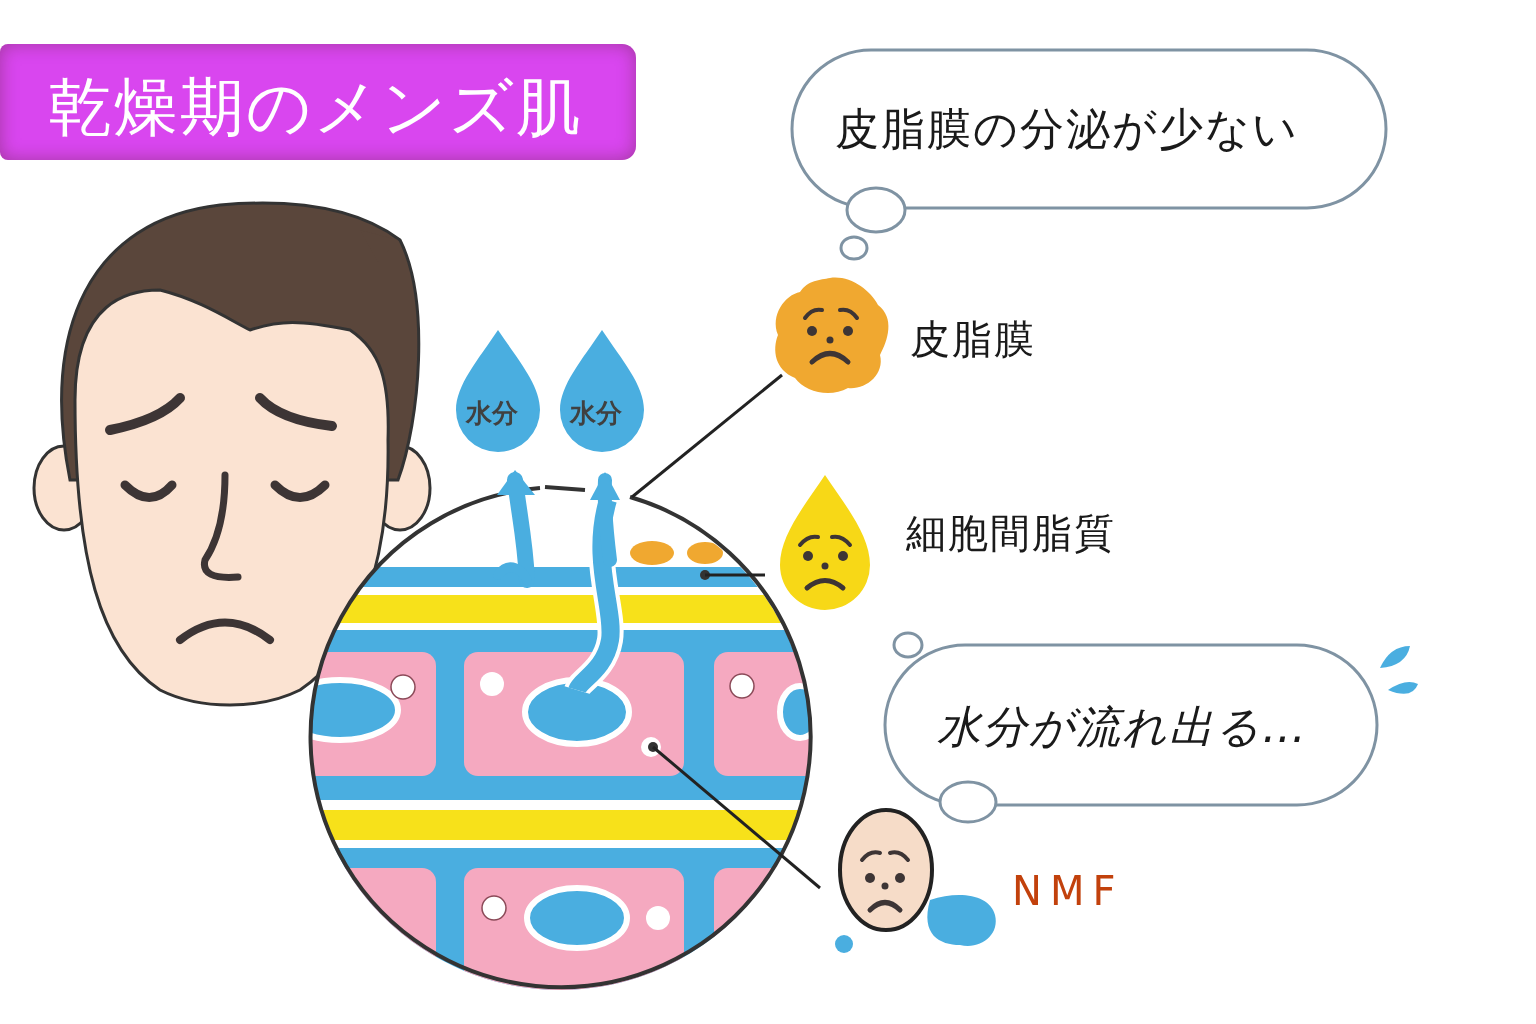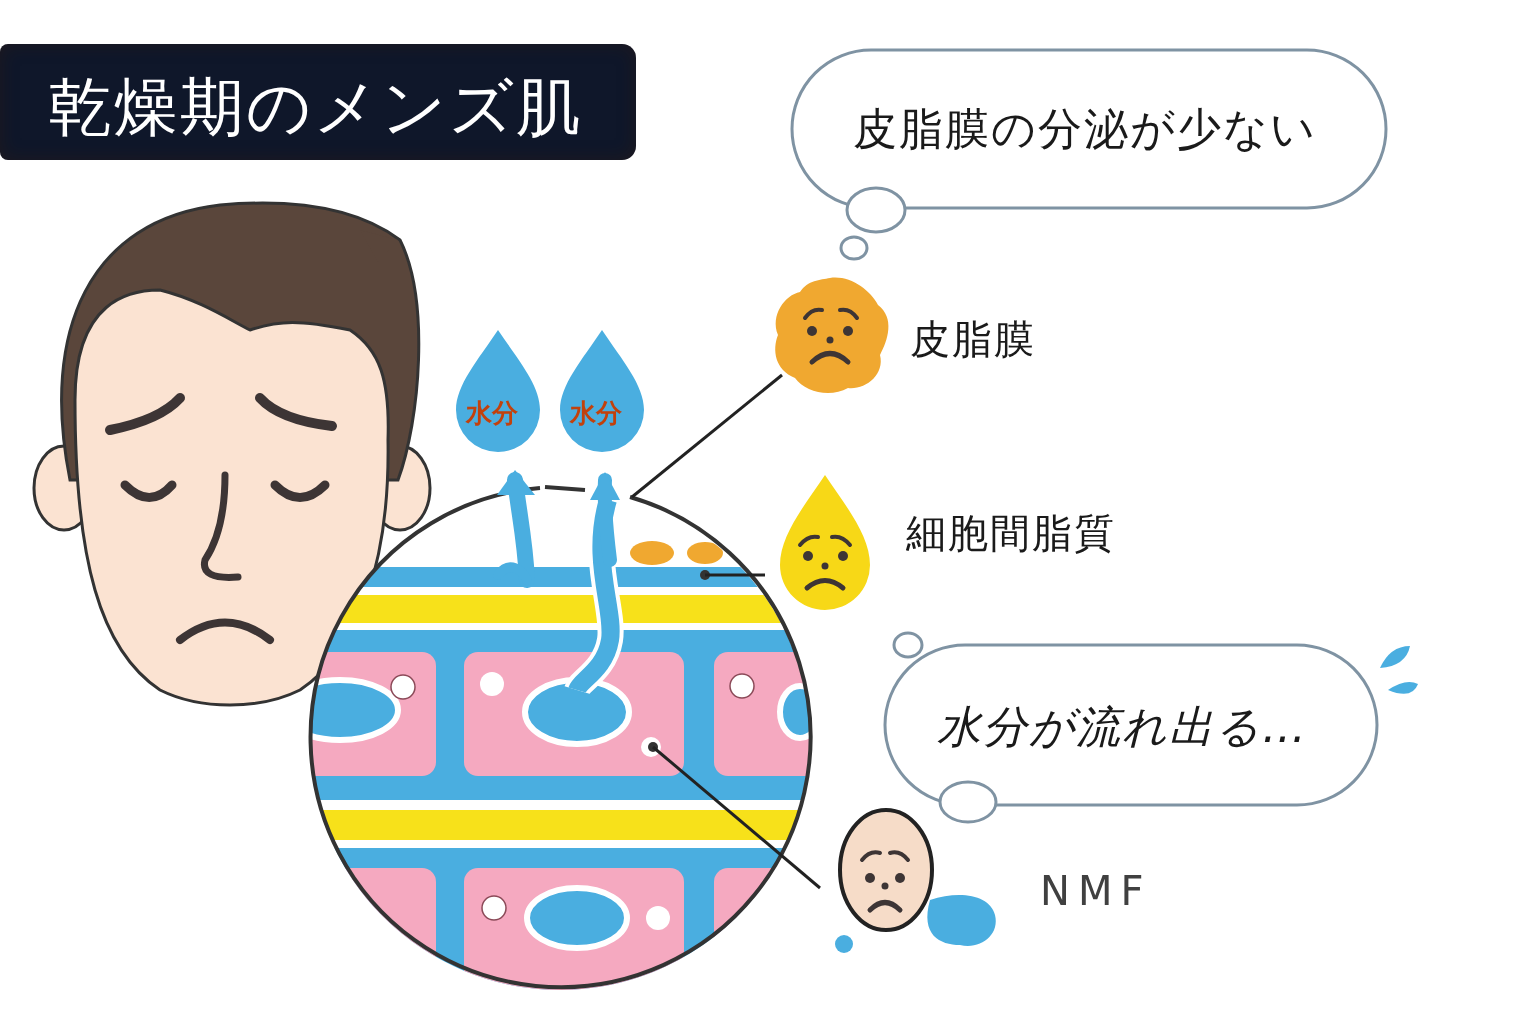--- a/index.html
+++ b/index.html
@@ -1,27 +1,27 @@
 <!DOCTYPE html>
 <html><head>
 <meta charset="utf-8">
 <style>
   html, body { margin: 0; padding: 0; background: #ffffff; }
   body { width: 1536px; height: 1024px; position: relative; overflow: hidden;
          font-family: "DejaVu Sans", "Liberation Sans", sans-serif; }
   .title-box { position: absolute; left: 0; top: 44px; width: 636px; height: 116px;
-               background: #0f172a; border-radius: 8px 14px 14px 8px;
+               background: #d946ef; border-radius: 8px 14px 14px 8px;
                box-shadow: inset 0 0 18px rgba(60,30,10,0.35); }
   .title-text { position: absolute; left: 48px; top: 20px; font-size: 64px; color: #ffffff;
                 letter-spacing: 2px; font-family: "DejaVu Sans", sans-serif; white-space: nowrap; }
   svg.art { position: absolute; left: 0; top: 0; }
   .label { position: absolute; color: #1a1a1a; white-space: nowrap; font-family: "DejaVu Sans", sans-serif; }
   .bubble-text { font-size: 44px; letter-spacing: 2px; }
   .item-label { font-size: 40px; letter-spacing: 2px; }
-  .drop-text { position: absolute; color: #c2410c; font-size: 26px; font-weight: bold; white-space: nowrap;
+  .drop-text { position: absolute; color: #404040; font-size: 26px; font-weight: bold; white-space: nowrap;
                font-family: "DejaVu Sans", sans-serif; }
 </style>
 </head>
 <body>
 
 <div class="title-box">
   <div class="title-text">乾燥期のメンズ肌</div>
 </div>
 
 <svg class="art" width="1536" height="1024" viewBox="0 0 1536 1024">
@@ -153,21 +153,21 @@
     <ellipse cx="886" cy="870" rx="46" ry="60" fill="#f6dcc8" stroke="#222" stroke-width="4"></ellipse>
     <circle cx="870" cy="878" r="5" fill="#3d3535"></circle>
       <circle cx="900" cy="878" r="5" fill="#3d3535"></circle>
       <circle cx="885" cy="886" r="3.5" fill="#3d3535"></circle>
     <path d="M862,860 Q870,850 880,853" stroke="#3d3535" stroke-width="4" fill="none" stroke-linecap="round"></path>
     <path d="M890,853 Q900,850 908,860" stroke="#3d3535" stroke-width="4" fill="none" stroke-linecap="round"></path>
     <path d="M870,910 Q885,895 900,910" stroke="#3d3535" stroke-width="5" fill="none" stroke-linecap="round"></path>
   </g>
 </svg>
 
-<div class="label bubble-text" style="left:853px; top:100px;text-align:center;">皮脂膜の分泌が少ない</div>
+<div class="label bubble-text" style="left:835px; top:100px;text-align:center;">皮脂膜の分泌が少ない</div>
 <div class="label bubble-text" style="left:937px; top:698px;font-style:italic;">水分が流れ出る…</div>
 
 <div class="drop-text" style="left:466px; top:396px;">水分</div>
 <div class="drop-text" style="left:570px; top:396px;">水分</div>
 
 <div class="label item-label" style="left:910px; top:312px;">皮脂膜</div>
 <div class="label item-label" style="left:906px; top:506px;">細胞間脂質</div>
-<div class="label item-label" style="left:1040px; top:868px; letter-spacing:8px; color:#404040;">NMF</div>
+<div class="label item-label" style="left:1012px; top:868px; letter-spacing:8px; color:#c2410c;">NMF</div>
 
 </body></html>

